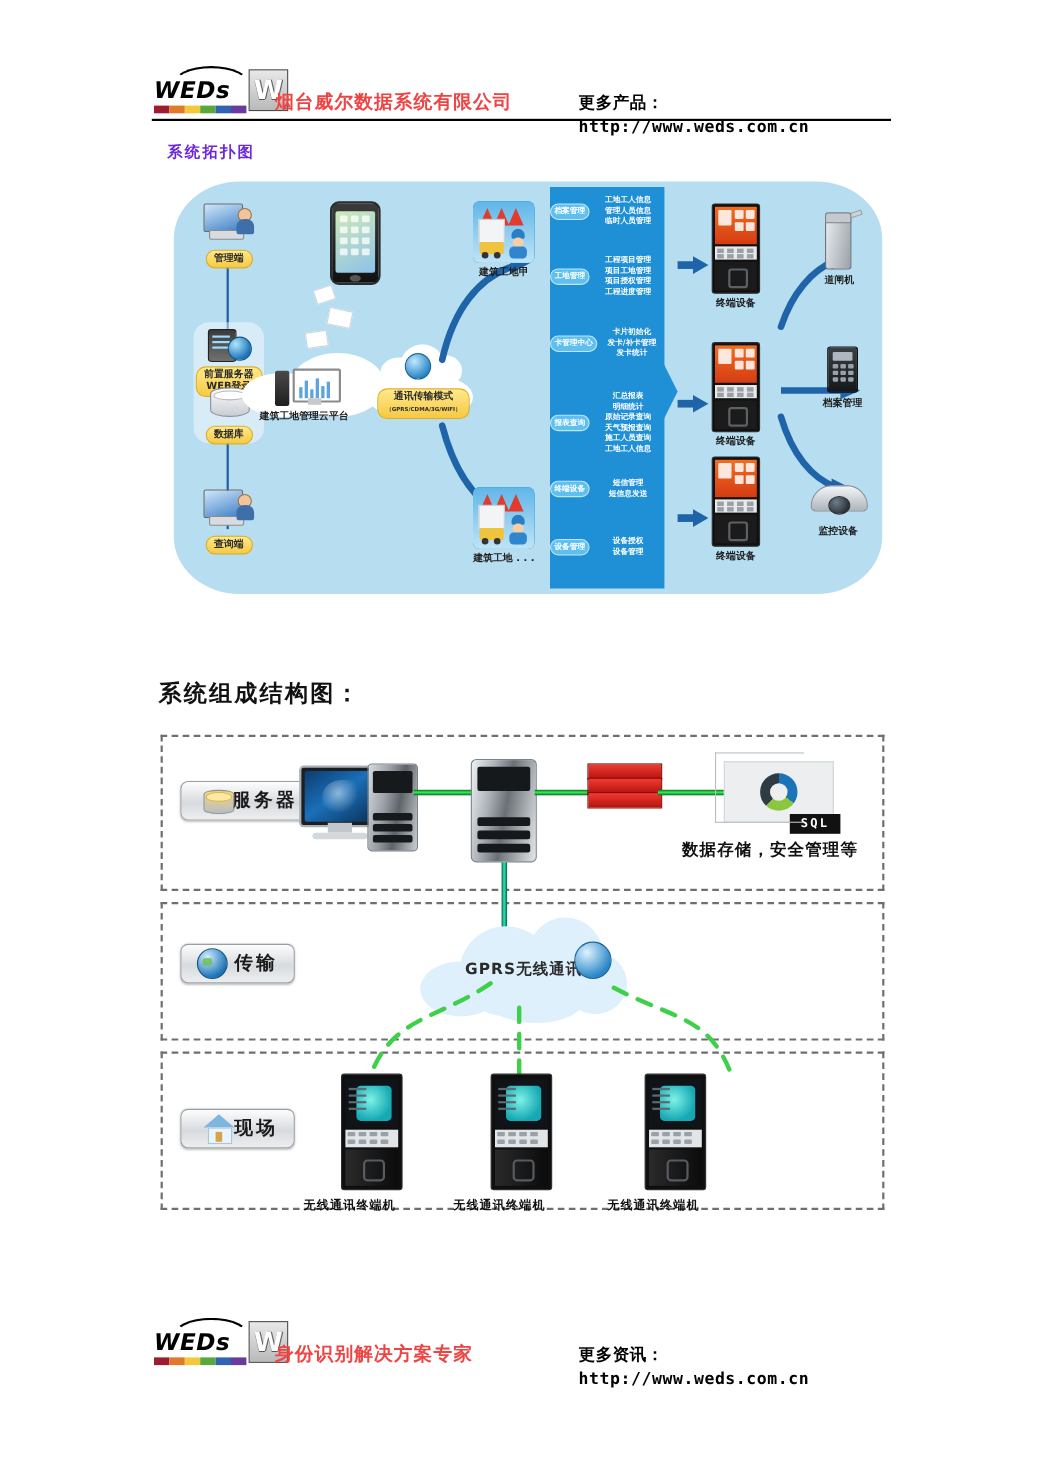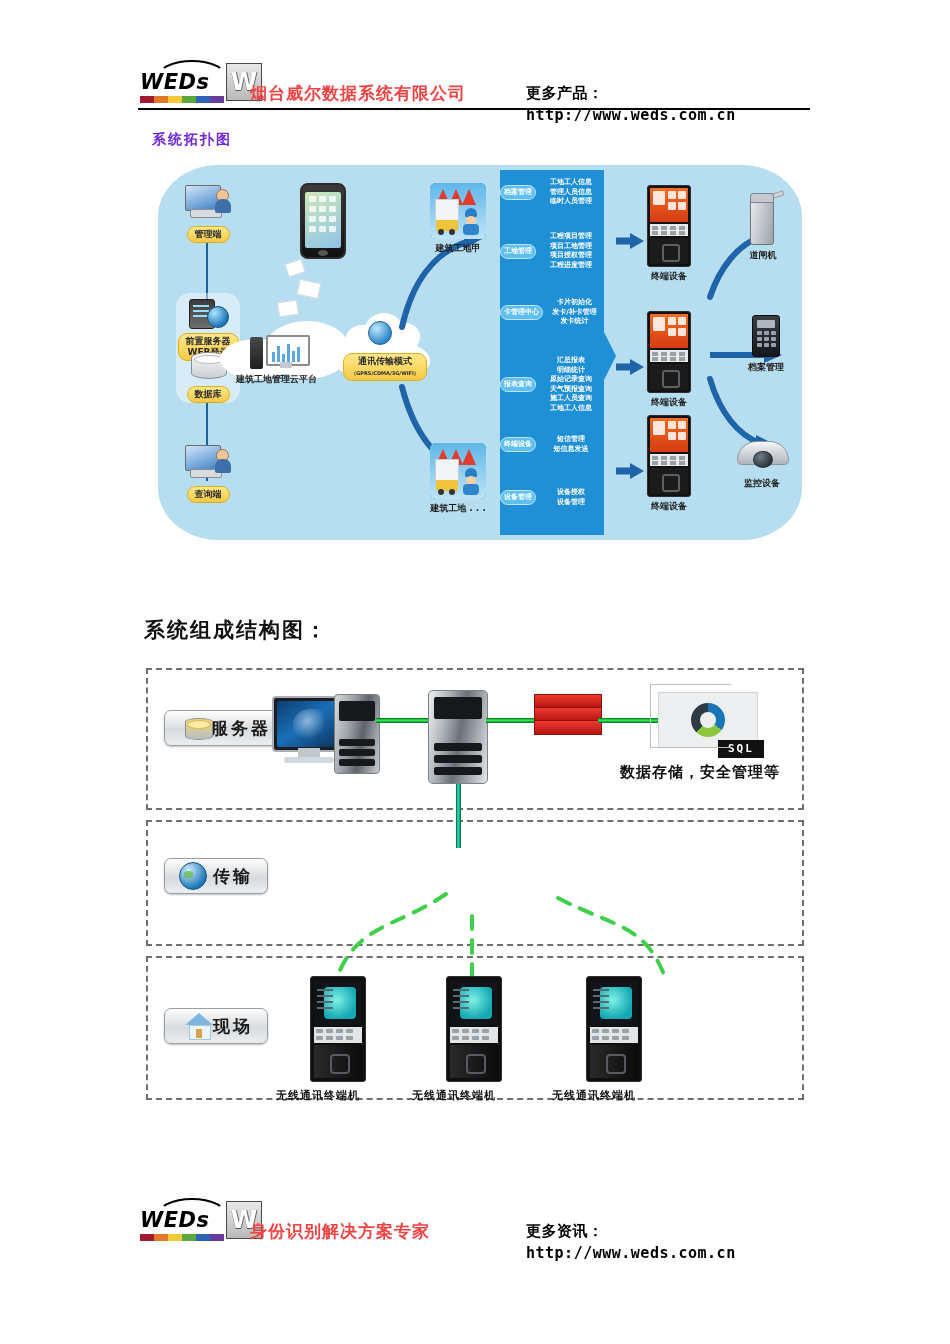--- a/index.html
+++ b/index.html
@@ -631,20 +631,29 @@
     <div style="position:absolute;left:504px;top:16px;width:80px;height:62px;border:1px solid #b9bec2;border-right:none;"></div>
     <div class="sqlcap" style="left:474px;top:94px;">数据存储，安全管理等</div>
 
     <div class="greenv" style="left:310px;top:116px;height:64px;"></div>
 
     <div class="tagbtn" style="left:18px;top:190px;">
       <span class="ico-globe"></span>
       <span>传输</span>
     </div>
 
+    <div class="bigcloud" style="left:236px;top:166px;">
+      <div class="p" style="left:0;top:40px;width:74px;height:50px;"></div>
+      <div class="p" style="left:36px;top:8px;width:84px;height:82px;"></div>
+      <div class="p" style="left:96px;top:0px;width:72px;height:80px;"></div>
+      <div class="p" style="left:130px;top:32px;width:58px;height:56px;"></div>
+      <div class="p" style="left:60px;top:52px;width:90px;height:44px;"></div>
+      <div class="gl"></div>
+      <div class="txt">GPRS无线通讯</div>
+    </div>
 
     <svg style="position:absolute;left:0;top:190px;width:658px;height:124px;overflow:visible;">
       <path d="M300 36 C 250 70, 210 66, 190 122" stroke="#3fd04a" stroke-width="4" fill="none" stroke-dasharray="13 11" stroke-linecap="round"></path>
       <path d="M326 58 L326 122" stroke="#3fd04a" stroke-width="4" fill="none" stroke-dasharray="13 11" stroke-linecap="round"></path>
       <path d="M412 40 C 470 70, 500 66, 520 122" stroke="#3fd04a" stroke-width="4" fill="none" stroke-dasharray="13 11" stroke-linecap="round"></path>
     </svg>
 
     <div class="tagbtn" style="left:18px;top:340px;">
       <span class="ico-home">
           <span class="rf"></span>

